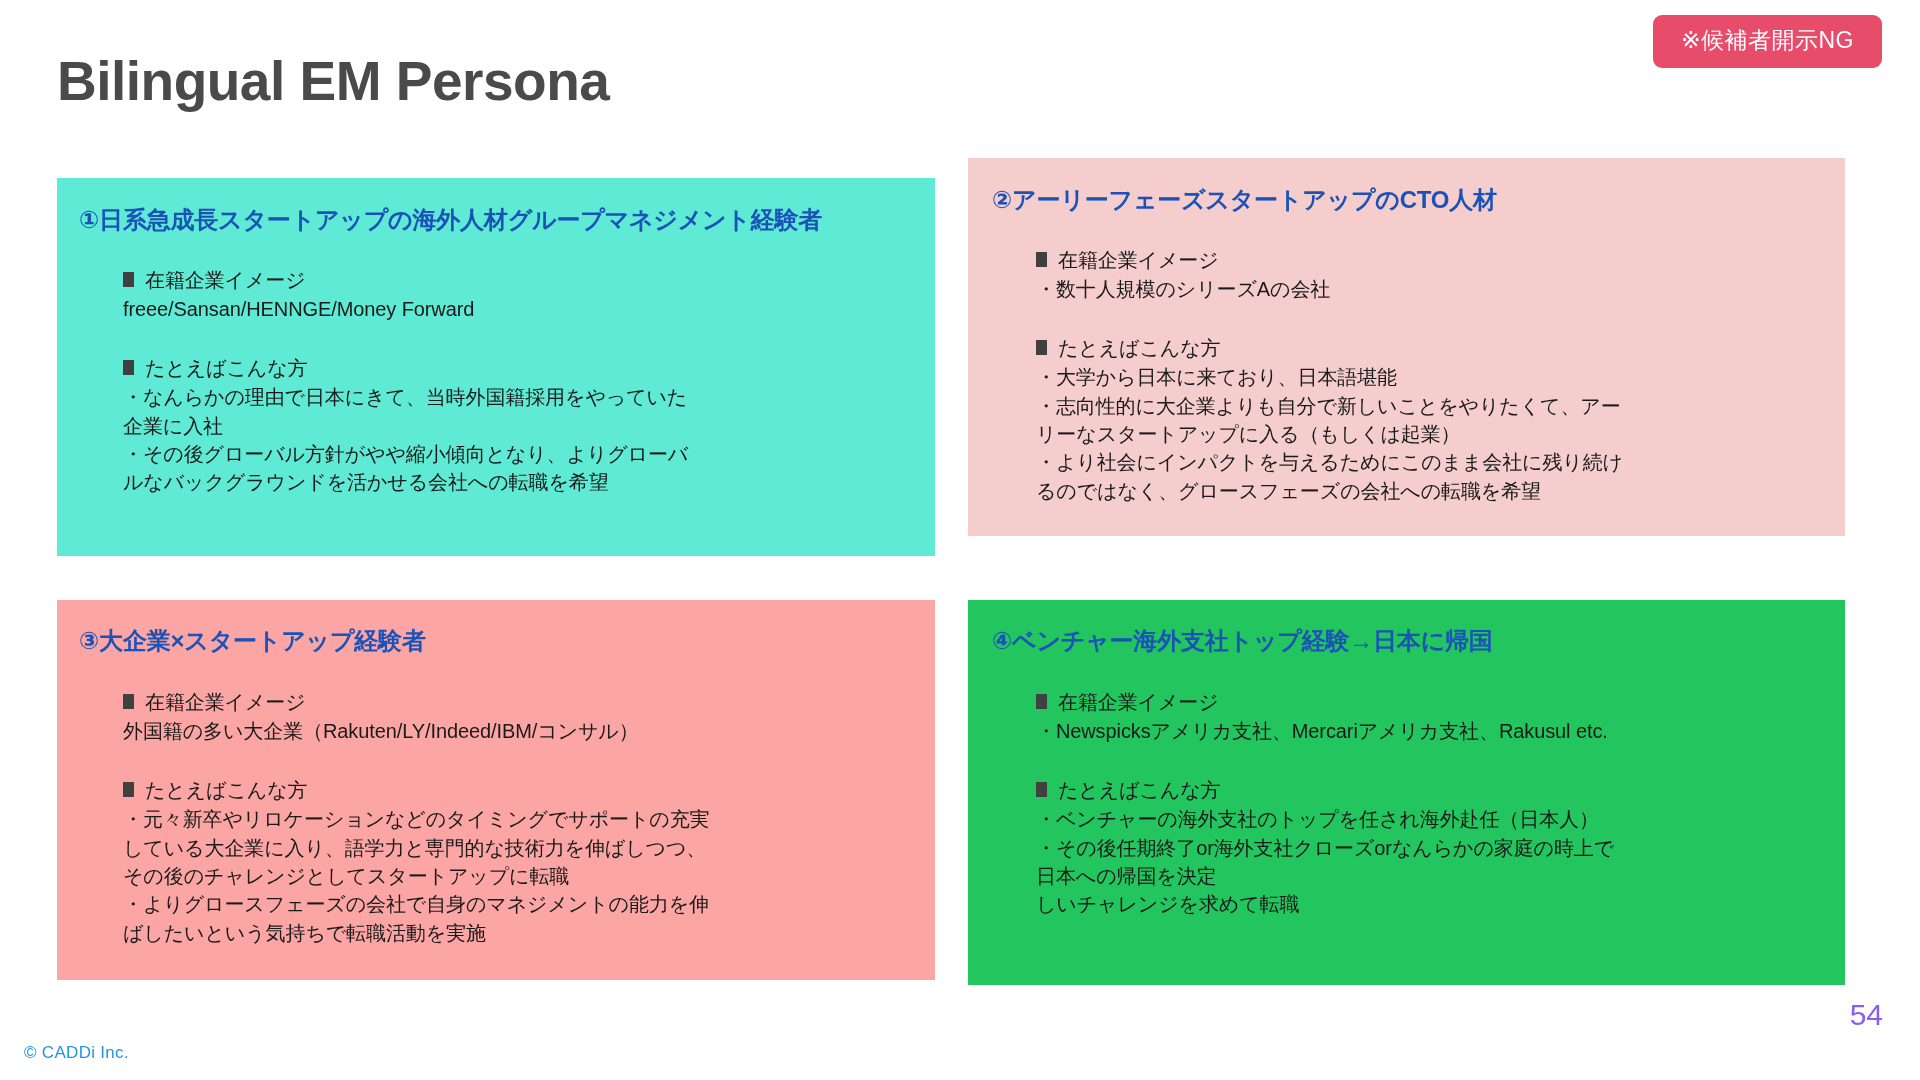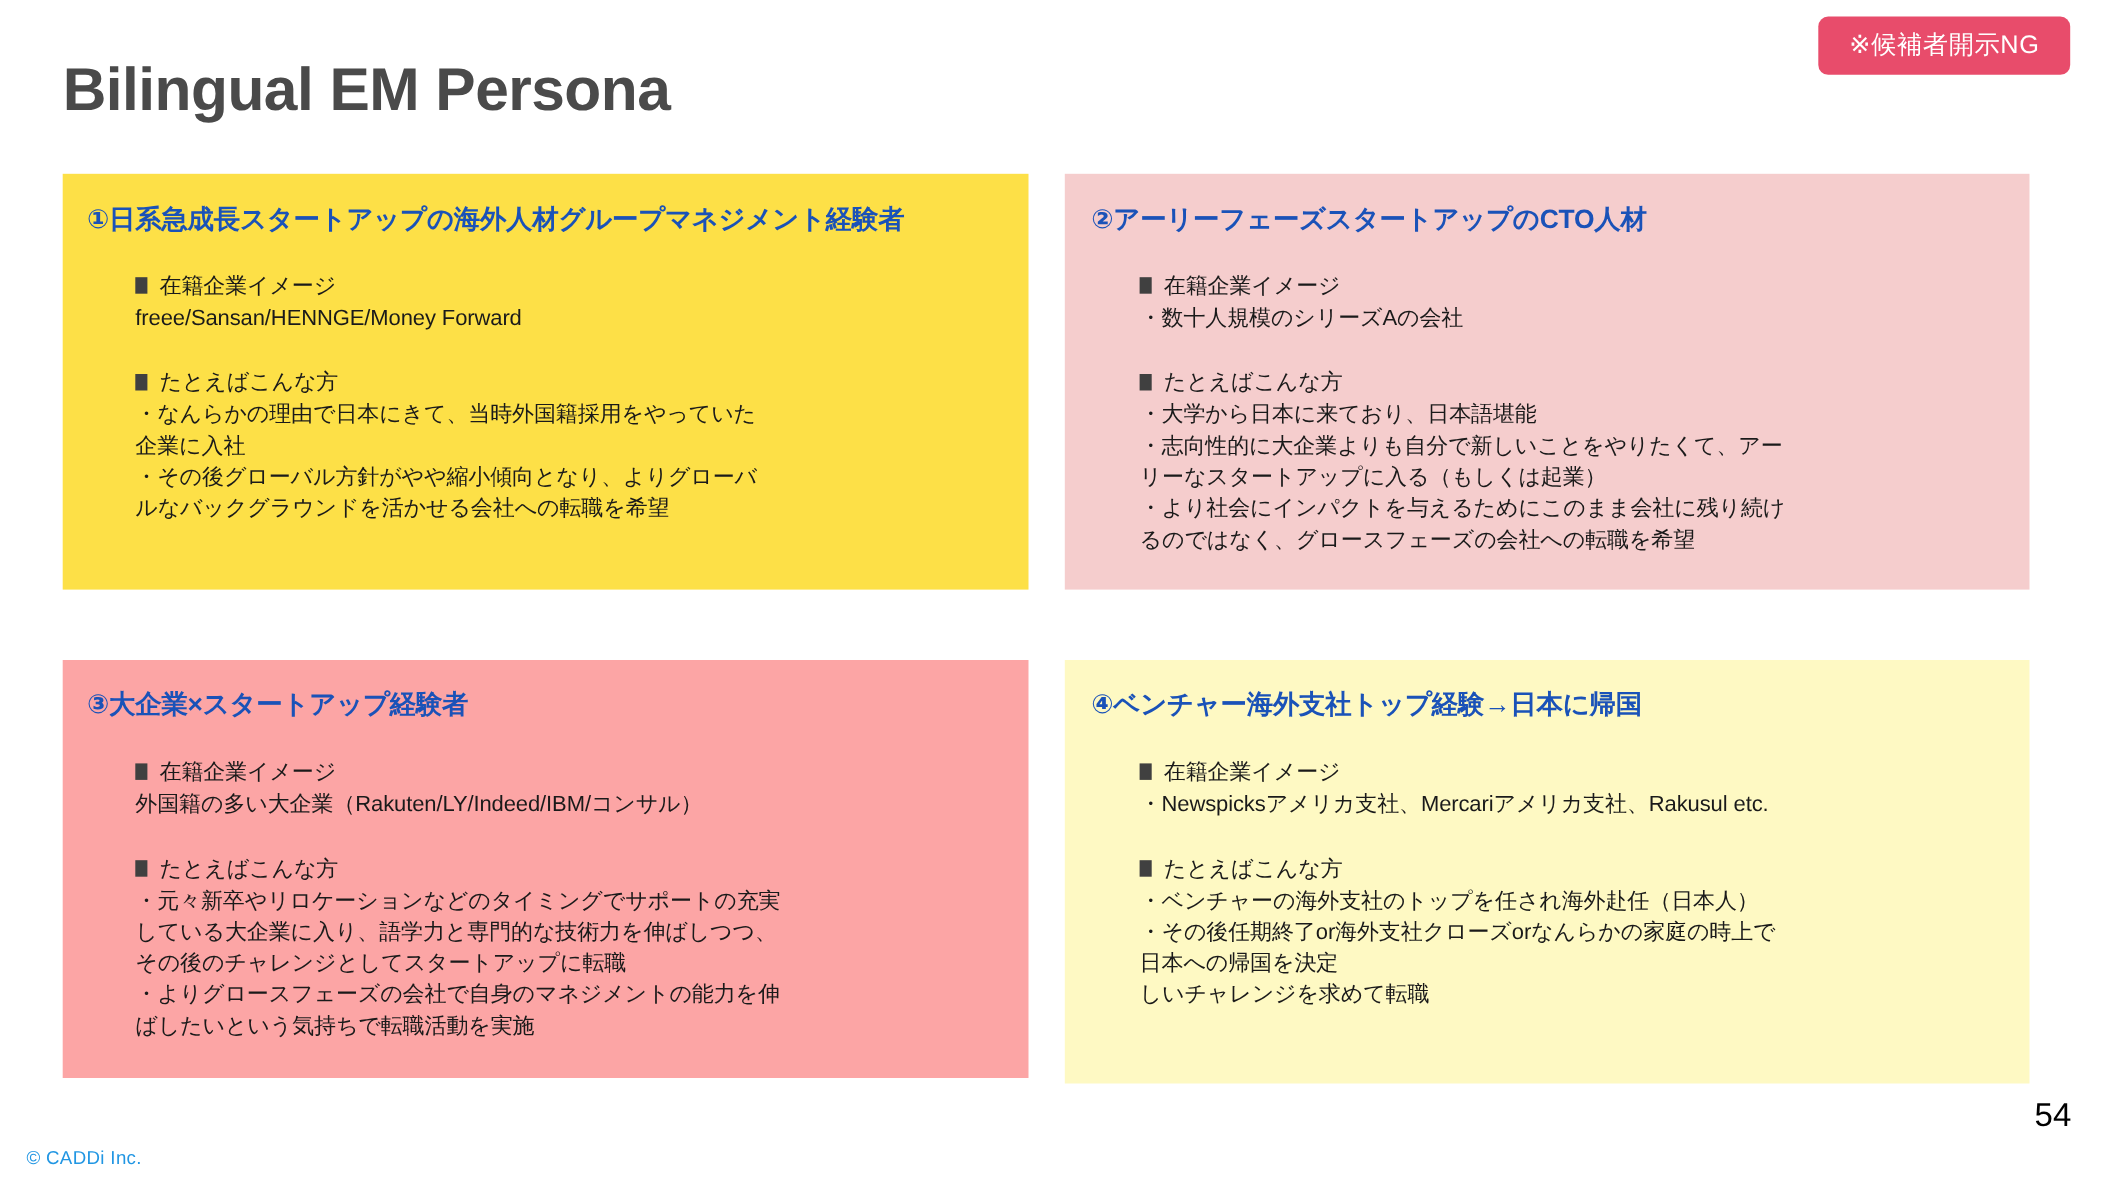--- a/index.html
+++ b/index.html
@@ -150,21 +150,21 @@
 </style>
 </head>
 <body>
 
 <div class="slide">
 
   <div class="slide-title" style="color: rgb(74, 74, 74);">Bilingual EM Persona</div>
 
   <div class="ng-badge" style="background: rgb(232, 76, 107);">※候補者開示NG</div>
 
-  <div class="card" id="card1" style="background: #fde047;">
+  <div class="card" id="card1" style="background: #5eead4; margin-top: 20px;">
     <div class="card-title" style="color: rgb(26, 82, 184);">①日系急成長スタートアップの海外人材グループマネジメント経験者</div>
     <div class="card-body" style="color: rgb(26, 26, 26);">
         <div class="blk">
           <div class="blk-head"><span class="sq"></span><span>在籍企業イメージ</span></div>
           <span class="line">freee/Sansan/HENNGE/Money Forward</span>
         </div>
         <div class="blk">
           <div class="blk-head"><span class="sq"></span><span>たとえばこんな方</span></div>
           <span class="line">・なんらかの理由で日本にきて、当時外国籍採用をやっていた</span>
           <span class="line">企業に入社</span>
@@ -203,33 +203,33 @@
           <div class="blk-head"><span class="sq"></span><span>たとえばこんな方</span></div>
           <span class="line">・元々新卒やリロケーションなどのタイミングでサポートの充実</span>
           <span class="line">している大企業に入り、語学力と専門的な技術力を伸ばしつつ、</span>
           <span class="line">その後のチャレンジとしてスタートアップに転職</span>
           <span class="line">・よりグロースフェーズの会社で自身のマネジメントの能力を伸</span>
           <span class="line">ばしたいという気持ちで転職活動を実施</span>
         </div>
       </div>
   </div>
 
-  <div class="card" id="card4" style="background: #fef9c3;">
+  <div class="card" id="card4" style="background: #22c55e;">
     <div class="card-title" style="color: rgb(26, 82, 184);">④ベンチャー海外支社トップ経験→日本に帰国</div>
     <div class="card-body" style="color: rgb(26, 26, 26);">
         <div class="blk">
           <div class="blk-head"><span class="sq"></span><span>在籍企業イメージ</span></div>
           <span class="line">・Newspicksアメリカ支社、Mercariアメリカ支社、Rakusul etc.</span>
         </div>
         <div class="blk">
           <div class="blk-head"><span class="sq"></span><span>たとえばこんな方</span></div>
           <span class="line">・ベンチャーの海外支社のトップを任され海外赴任（日本人）</span>
           <span class="line">・その後任期終了or海外支社クローズorなんらかの家庭の時上で</span>
           <span class="line">日本への帰国を決定</span>
           <span class="line">しいチャレンジを求めて転職</span>
         </div>
       </div>
   </div>
 
-  <div class="page-number" style="color: #000000;">54</div>
+  <div class="page-number" style="color: #8b5cf6;">54</div>
   <div class="copyright" style="color: rgb(33, 150, 227);">© CADDi Inc.</div>
 
 </div>
 
 </body></html>

